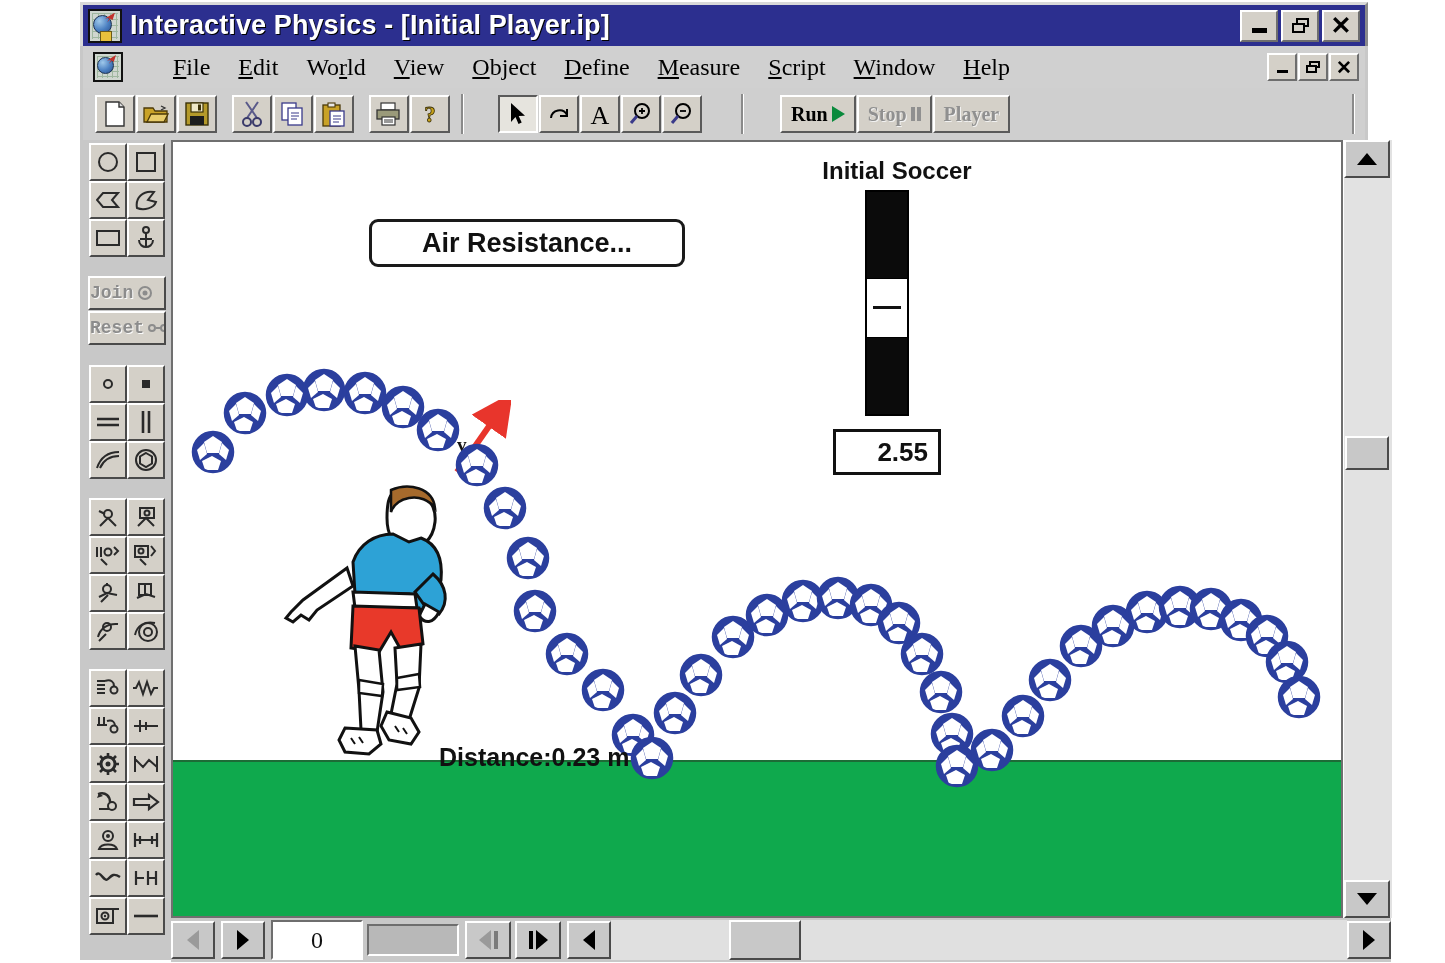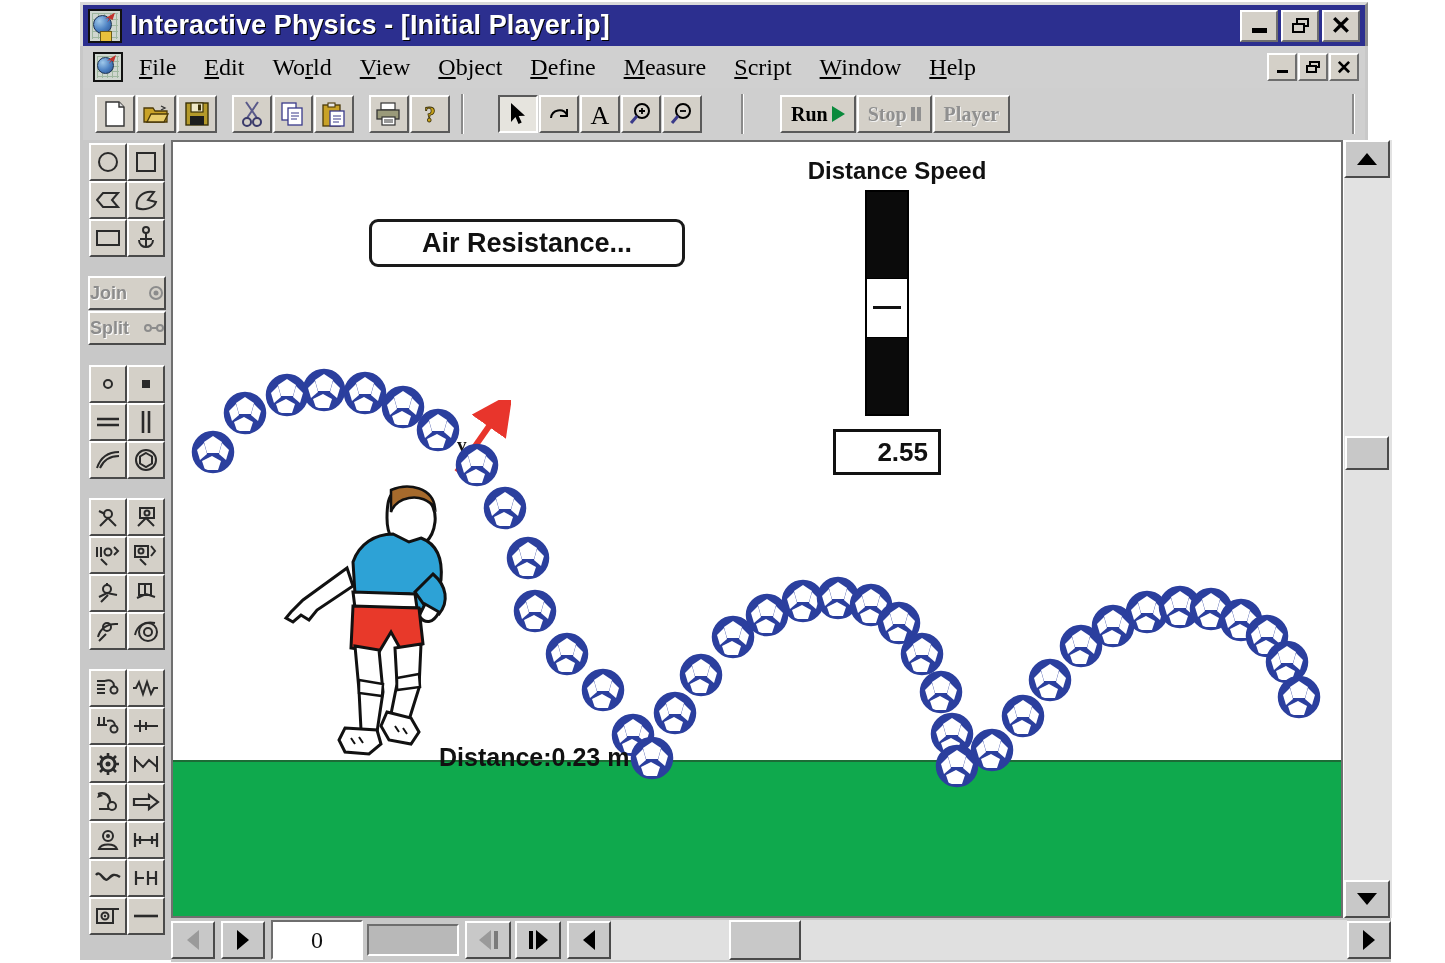--- a/index.html
+++ b/index.html
@@ -84,23 +84,23 @@
 
   
   .palette{position:absolute;left:3px;top:138px;width:88px;height:778px;background:#c8c8c8;}
   .pgroup{background:#c8c8c8;padding:3px 0 0 0;}
   .prow{display:flex;justify-content:center;}
   .pbtn{width:38px;height:38px;background:#d4d0c8;border:2px solid;
         border-color:#ffffff #4a4a4a #4a4a4a #ffffff;box-sizing:border-box;
         display:flex;align-items:center;justify-content:center;}
   .pwide{width:78px;height:34px;background:#d4d0c8;border:2px solid;
          border-color:#ffffff #4a4a4a #4a4a4a #ffffff;box-sizing:border-box;
-         display:flex;align-items:center;justify-content:space-between;gap:4px;margin:0 auto 1px auto;
+         display:flex;align-items:center;justify-content:flex-start;gap:4px;margin:0 auto 1px auto;
          font-size:18px;font-weight:bold;color:#8c8c8c;text-shadow:1px 1px 0 #fbfbfb;
-         font-family:Liberation Sans, sans-serif;}
+         font-family:Liberation Mono, monospace;}
   .pgap{height:16px;}
 
   
   .canvaswrap{position:absolute;left:91px;top:138px;width:1172px;height:778px;
               border:2px solid #6f6f6f;box-sizing:border-box;background:#fff;overflow:hidden;}
   .sim{position:absolute;inset:0;background:#fff;}
   .ground{position:absolute;left:0;top:618px;right:0;bottom:0;background:#0fa94d;
           border-top:2px solid #1d6b36;}
   .airbtn{position:absolute;left:196px;top:77px;width:310px;height:42px;background:#fff;
           border:3px solid #1a1a1a;border-radius:9px;display:flex;align-items:center;justify-content:center;
@@ -176,21 +176,21 @@
         </div>
     </div>
   </div>
 
   <div class="menubar">
     <div class="menu-icon">
       <div class="grid"></div>
         <div class="ball"></div>
         <div class="pin"></div>
     </div>
-    <div id="menu-items" style="display:flex;align-items:flex-start;">
+    <div id="menu-items" style="display:flex;align-items:flex-start;margin-left:34px;">
         <div class="menu-item"><span class="ul">F</span>ile</div>
         <div class="menu-item"><span class="ul">E</span>dit</div>
         <div class="menu-item">Wo<span class="ul">r</span>ld</div>
         <div class="menu-item"><span class="ul">V</span>iew</div>
         <div class="menu-item"><span class="ul">O</span>bject</div>
         <div class="menu-item"><span class="ul">D</span>efine</div>
         <div class="menu-item"><span class="ul">M</span>easure</div>
         <div class="menu-item"><span class="ul">S</span>cript</div>
         <div class="menu-item"><span class="ul">W</span>indow</div>
         <div class="menu-item"><span class="ul">H</span>elp</div>
@@ -380,21 +380,21 @@
 
     <div class="pgroup">
       <div class="pwide">
         <span>Join</span>
         <svg width="16" height="16">
             <circle cx="8" cy="8" r="6" fill="none" stroke="#8c8c8c" stroke-width="2"></circle>
             <circle cx="8" cy="8" r="2.5" fill="#8c8c8c"></circle>
           </svg>
       </div>
       <div class="pwide">
-        <span>Split</span>
+        <span>Reset</span>
         <svg width="20" height="14">
             <circle cx="4" cy="7" r="3" fill="none" stroke="#8c8c8c" stroke-width="2"></circle>
             <path d="M8 7h5" stroke="#8c8c8c" stroke-width="2"></path>
             <circle cx="16" cy="7" r="3" fill="none" stroke="#8c8c8c" stroke-width="2"></circle>
           </svg>
       </div>
     </div>
 
     <div class="pgap"></div>
 
@@ -608,21 +608,21 @@
     </div>
   </div>
 
   <div class="canvaswrap">
     <div class="sim">
 
       <div class="ground"></div>
 
       <div class="airbtn">Air Resistance...</div>
 
-      <div class="speedlabel">Distance Speed</div>
+      <div class="speedlabel">Initial Soccer</div>
 
       <div class="slider">
         <div class="thumb"></div>
       </div>
 
       <div class="valbox">2.55</div>
 
       <svg style="position:absolute;left:278px;top:258px;" width="60" height="78">
         <defs>
             <marker id="ah" markerWidth="7" markerHeight="7" refX="3" refY="3.5" orient="auto">

